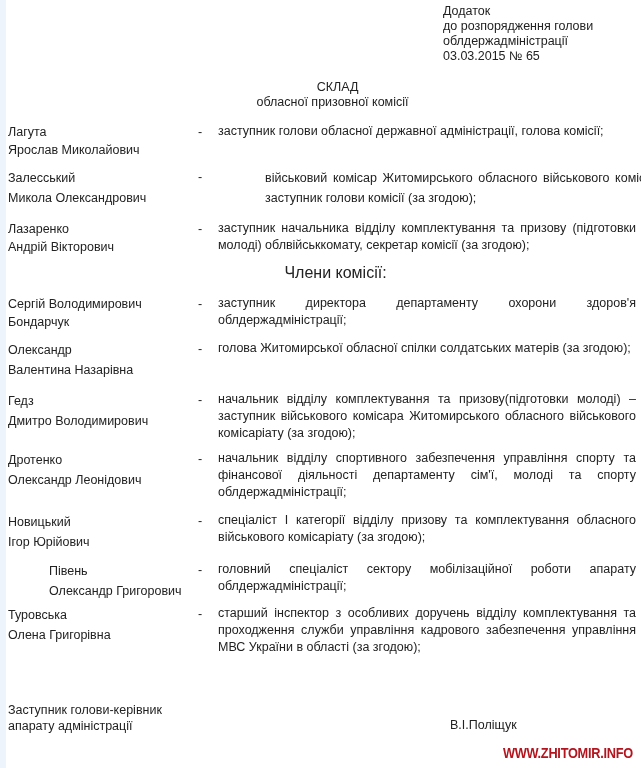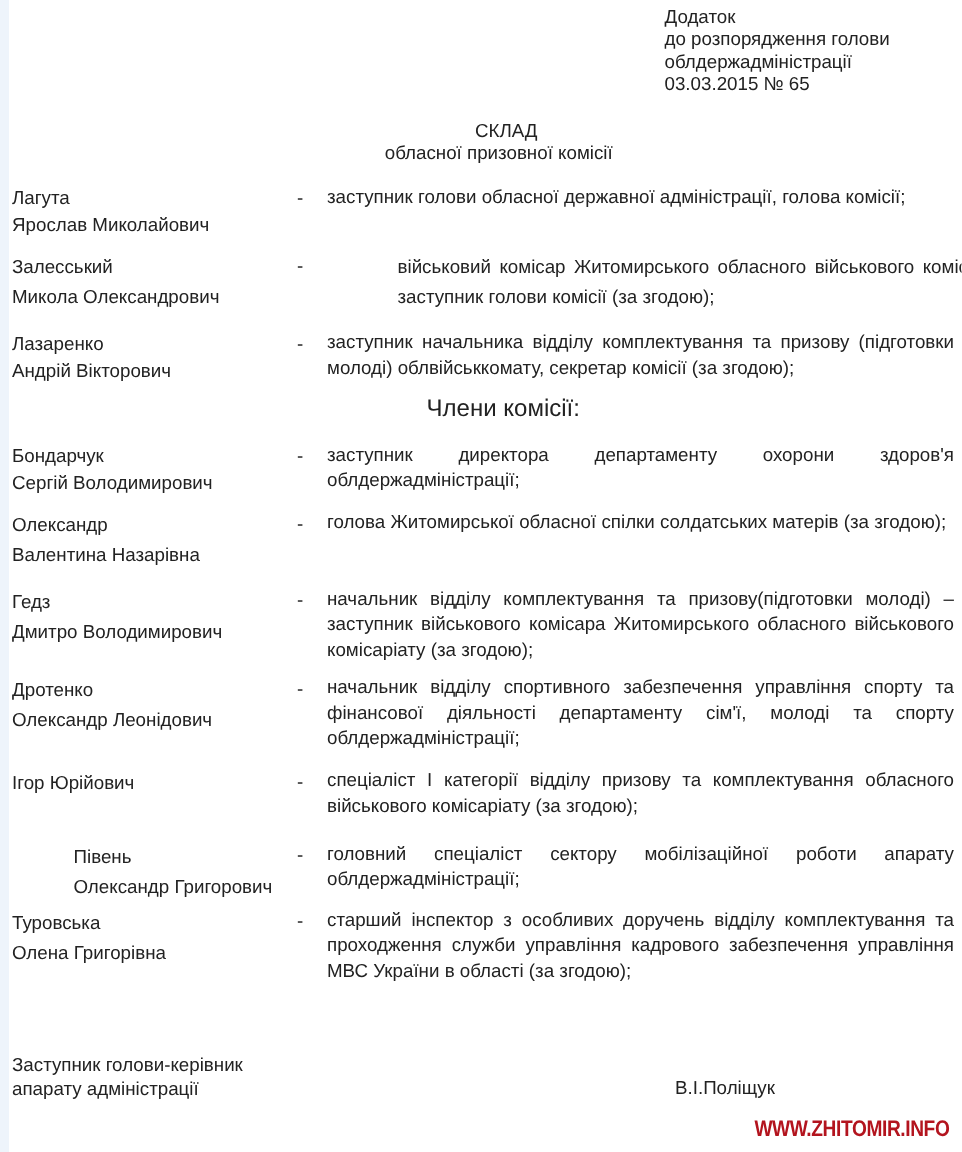--- a/index.html
+++ b/index.html
@@ -97,22 +97,22 @@
     <span>Андрій Вікторович</span>
   </div>
   <div class="dash">-</div>
   <div class="role">заступник начальника відділу комплектування та призову (підготовки молоді) облвійськкомату, секретар  комісії (за згодою);</div>
 </div>
 
 <div class="members-heading">Члени комісії:</div>
 
 <div class="row" style="top:295px;">
   <div class="name">
+    <span>Сергій Володимирович</span>
     <span>Бондарчук</span>
-    <span>Сергій Володимирович</span>
   </div>
   <div class="dash">-</div>
   <div class="role" style="text-align-last:left;">заступник директора департаменту охорони здоров'я облдержадміністрації;</div>
 </div>
 
 <div class="row" style="top:340px;">
   <div class="name" style="line-height:20px;">
     <span>Олександр</span>
     <span>Валентина Назарівна</span>
   </div>
@@ -133,20 +133,21 @@
   <div class="name" style="line-height:20px;">
     <span>Дротенко</span>
     <span>Олександр Леонідович</span>
   </div>
   <div class="dash">-</div>
   <div class="role">начальник відділу спортивного забезпечення управління спорту та фінансової діяльності департаменту сім'ї, молоді та спорту облдержадміністрації;</div>
 </div>
 
 <div class="row" style="top:512px;">
   <div class="name" style="line-height:20px;">
+    <span>Новицький</span>
     <span>Ігор Юрійович</span>
   </div>
   <div class="dash">-</div>
   <div class="role">спеціаліст І категорії відділу призову та комплектування обласного військового комісаріату (за згодою);</div>
 </div>
 
 <div class="row" style="top:561px;">
   <div class="name" style="line-height:20px;margin-left:41px;">
     <span>Півень</span>
     <span>Олександр Григорович</span>

